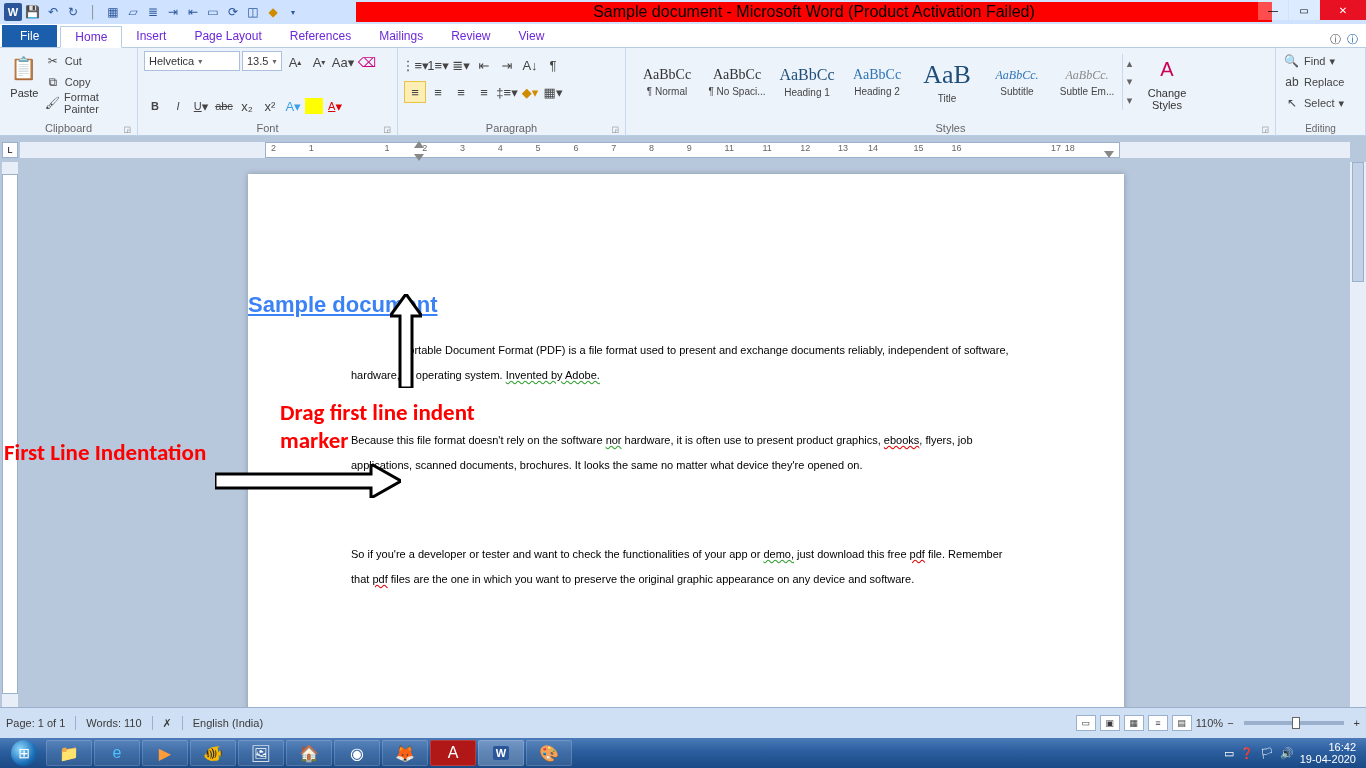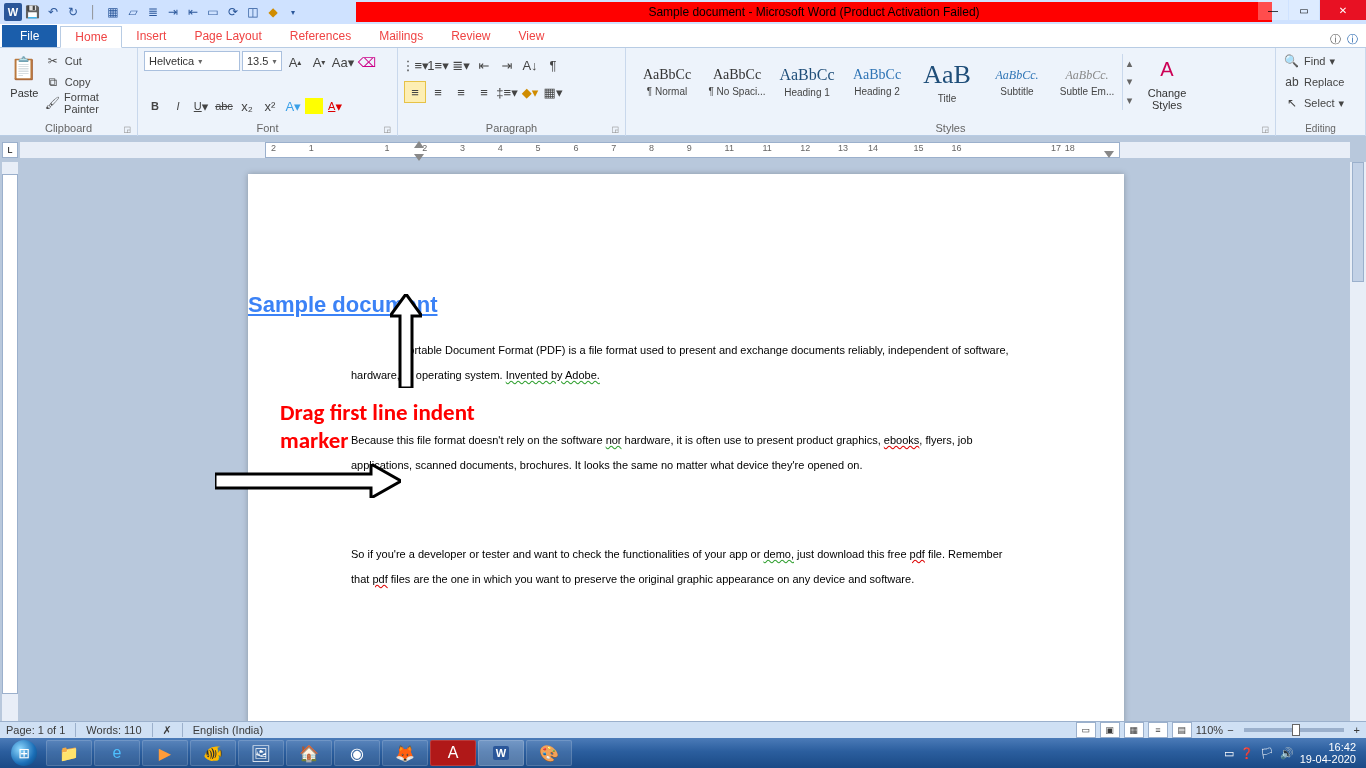--- a/index.html
+++ b/index.html
@@ -1,27 +1,27 @@
 <!DOCTYPE html>
 <html><head>
 <meta charset="utf-8">
 <style>
 *{box-sizing:border-box;margin:0;padding:0;font-family:'Segoe UI',Tahoma,sans-serif;font-size:11px;user-select:none}
 html,body{width:1366px;height:768px;overflow:hidden;background:#fff}
 .titlebar{height:24px;background:#cfe2ff;display:flex;align-items:center;padding:0 4px;position:relative}
-.titlebar-redband{position:absolute;left:356px;right:94px;top:2px;height:20px;background:#ff0000;display:flex;align-items:center;justify-content:center;color:#000;font-size:12px}
+.titlebar-redband{position:absolute;left:356px;right:94px;top:2px;height:20px;background:#ff0000;display:flex;align-items:center;justify-content:center;color:#000;font-size:16px}
 .qat{display:flex;gap:2px;align-items:center}
 .qat-icon{width:18px;height:18px;display:flex;align-items:center;justify-content:center;font-size:12px;color:#2b579a}
 .word-icon{width:18px;height:18px;background:#2b579a;color:#fff;font-weight:bold;display:flex;align-items:center;justify-content:center;font-size:11px;border-radius:2px}
 .win-ctrls{position:absolute;right:0;top:0;display:flex}
 .win-btn{width:30px;height:20px;display:flex;align-items:center;justify-content:center;background:rgba(255,255,255,.3);margin-left:1px;font-size:10px}
 .win-close{background:#e81123;color:#fff;width:46px}
 .ribbon-tabs{height:24px;background:#fff;display:flex;align-items:flex-end;border-bottom:1px solid #b8cce4;padding-left:2px}
 .file-tab{background:#1b5eab;color:#fff;padding:4px 18px;font-size:12px;height:22px;display:flex;align-items:center;margin-right:3px}
-.rtab{padding:4px 14px;font-size:12px;color:#ef4444;height:22px;display:flex;align-items:center}
+.rtab{padding:4px 14px;font-size:12px;color:#6d28d9;height:22px;display:flex;align-items:center}
 .rtab.active{border:1px solid #b8cce4;border-bottom:1px solid #fff;background:#fff;margin-bottom:-1px}
 .help-ribbon{margin-left:auto;display:flex;gap:6px;padding-right:8px;color:#555}
 .ribbon{height:88px;background:#edf3fb;border-bottom:1px solid #b8cce4;display:flex}
 .rgroup{border-right:1px solid #c9d8ec;padding:3px 6px 1px;display:flex;flex-direction:column;height:88px}
 .rgroup-body{flex:1;display:flex;align-items:flex-start}
 .rgroup-label{text-align:center;font-size:10px;color:#666;padding:1px 0;position:relative}
 .rgroup-label .dlg{position:absolute;right:0;bottom:1px;font-size:8px;color:#888}
 .big-btn{display:flex;flex-direction:column;align-items:center;justify-content:center;width:40px;padding:2px;gap:2px;font-size:10px;color:#333}
 .big-icon{width:32px;height:32px;display:flex;align-items:center;justify-content:center;font-size:22px}
 .small-row{display:flex;align-items:center;gap:4px;height:20px;font-size:11px;color:#444;padding:0 2px}
@@ -62,21 +62,21 @@
 .sqg{text-decoration:underline;text-decoration-style:wavy;text-decoration-color:#2e9e2e}
 .sqr{text-decoration:underline;text-decoration-style:wavy;text-decoration-color:#d00}
 
 .anno1{position:absolute;left:4px;top:302px;color:#ff0000;font-family:Calibri,sans-serif;font-size:23px;font-weight:bold}
 .anno2{position:absolute;left:280px;top:262px;color:#ff0000;font-family:Calibri,sans-serif;font-size:23px;font-weight:bold}
 .arrow-up{position:absolute;left:390px;top:158px;width:32px;height:94px}
 .arrow-up svg{width:100%;height:100%}
 .arrow-right{position:absolute;left:215px;top:328px;width:186px;height:34px}
 .arrow-right svg{width:100%;height:100%}
 
-.statusbar{position:absolute;left:0;right:0;bottom:30px;height:14px;background:#cfe0f4;border-top:1px solid #9bb0cc;display:flex;align-items:center;padding:8px 6px;font-size:11px;color:#3a3a3a;gap:10px}
+.statusbar{position:absolute;left:0;right:0;bottom:30px;height:14px;background:#cfe0f4;border-top:1px solid #9bb0cc;display:flex;align-items:center;padding:15px 6px;font-size:11px;color:#3a3a3a;gap:10px}
 .sb-sep{width:1px;height:14px;background:#9bb0cc}
 .sb-right{margin-left:auto;display:flex;align-items:center;gap:4px}
 .viewbtn{width:20px;height:16px;border:1px solid #9bb0cc;background:#fff;font-size:9px;display:flex;align-items:center;justify-content:center}
 .zoom-slider{width:100px;height:4px;background:#9bb0cc;position:relative;margin:0 6px}
 .zoom-thumb{position:absolute;left:48px;top:-4px;width:8px;height:12px;background:#fff;border:1px solid #666}
 
 .taskbar{position:absolute;left:0;right:0;bottom:0;height:30px;background:linear-gradient(#4b7bb8,#2b5e9e 45%,#1a4a86);display:flex;align-items:center;padding:0 4px;gap:2px}
 .start{width:40px;height:28px;display:flex;align-items:center;justify-content:center}
 .start-orb{width:26px;height:26px;border-radius:50%;background:radial-gradient(circle at 35% 35%,#8fd9ff,#1b6fb8 60%,#0a3f72);display:flex;align-items:center;justify-content:center;color:#fff;font-size:14px}
 .tb-btn{width:46px;height:26px;background:rgba(255,255,255,.1);border:1px solid rgba(255,255,255,.15);border-radius:2px;display:flex;align-items:center;justify-content:center;font-size:16px;color:#fff}
@@ -312,20 +312,21 @@
       <div class="vscroll-thumb"></div>
     </div>
 
   <div class="page">
     <div class="doc-title">Sample document</div>
     <div class="para p1"><span>Portable Document Format (PDF) is a file format used to present and exchange documents reliably, independent of software, hardware, or operating system. </span><span class="sqg">Invented by Adobe.</span></div>
     <div class="para p2"><span>Because this file format doesn't rely on the software </span><span class="sqg">nor</span><span> hardware, it is often use to present product graphics, </span><span class="sqr">ebooks</span><span>, flyers, job applications, scanned documents, brochures. It looks the same no matter what device they're opened on.</span></div>
     <div class="para p3"><span>So if you're a developer or tester and want to check the functionalities of your app or </span><span class="sqg">demo,</span><span> just download this free </span><span class="sqr">pdf</span><span> file. Remember that </span><span class="sqr">pdf</span><span> files are the one in which you want to preserve the original graphic appearance on any device and software.</span></div>
   </div>
 
+  <div class="anno1">First Line Indentation</div>
   <div class="anno2" style="white-space:pre-line">Drag first line indent
 marker</div>
   <div class="arrow-up">
     <svg viewBox="0 0 32 94">
         <path d="M16 0 L32 22 L22 22 L22 94 L10 94 L10 22 L0 22 Z" fill="#fff" stroke="#000" stroke-width="3"></path>
       </svg>
   </div>
   <div class="arrow-right">
     <svg viewBox="0 0 186 34">
         <path d="M0 10 L156 10 L156 0 L186 17 L156 34 L156 24 L0 24 Z" fill="#fff" stroke="#000" stroke-width="3"></path>

